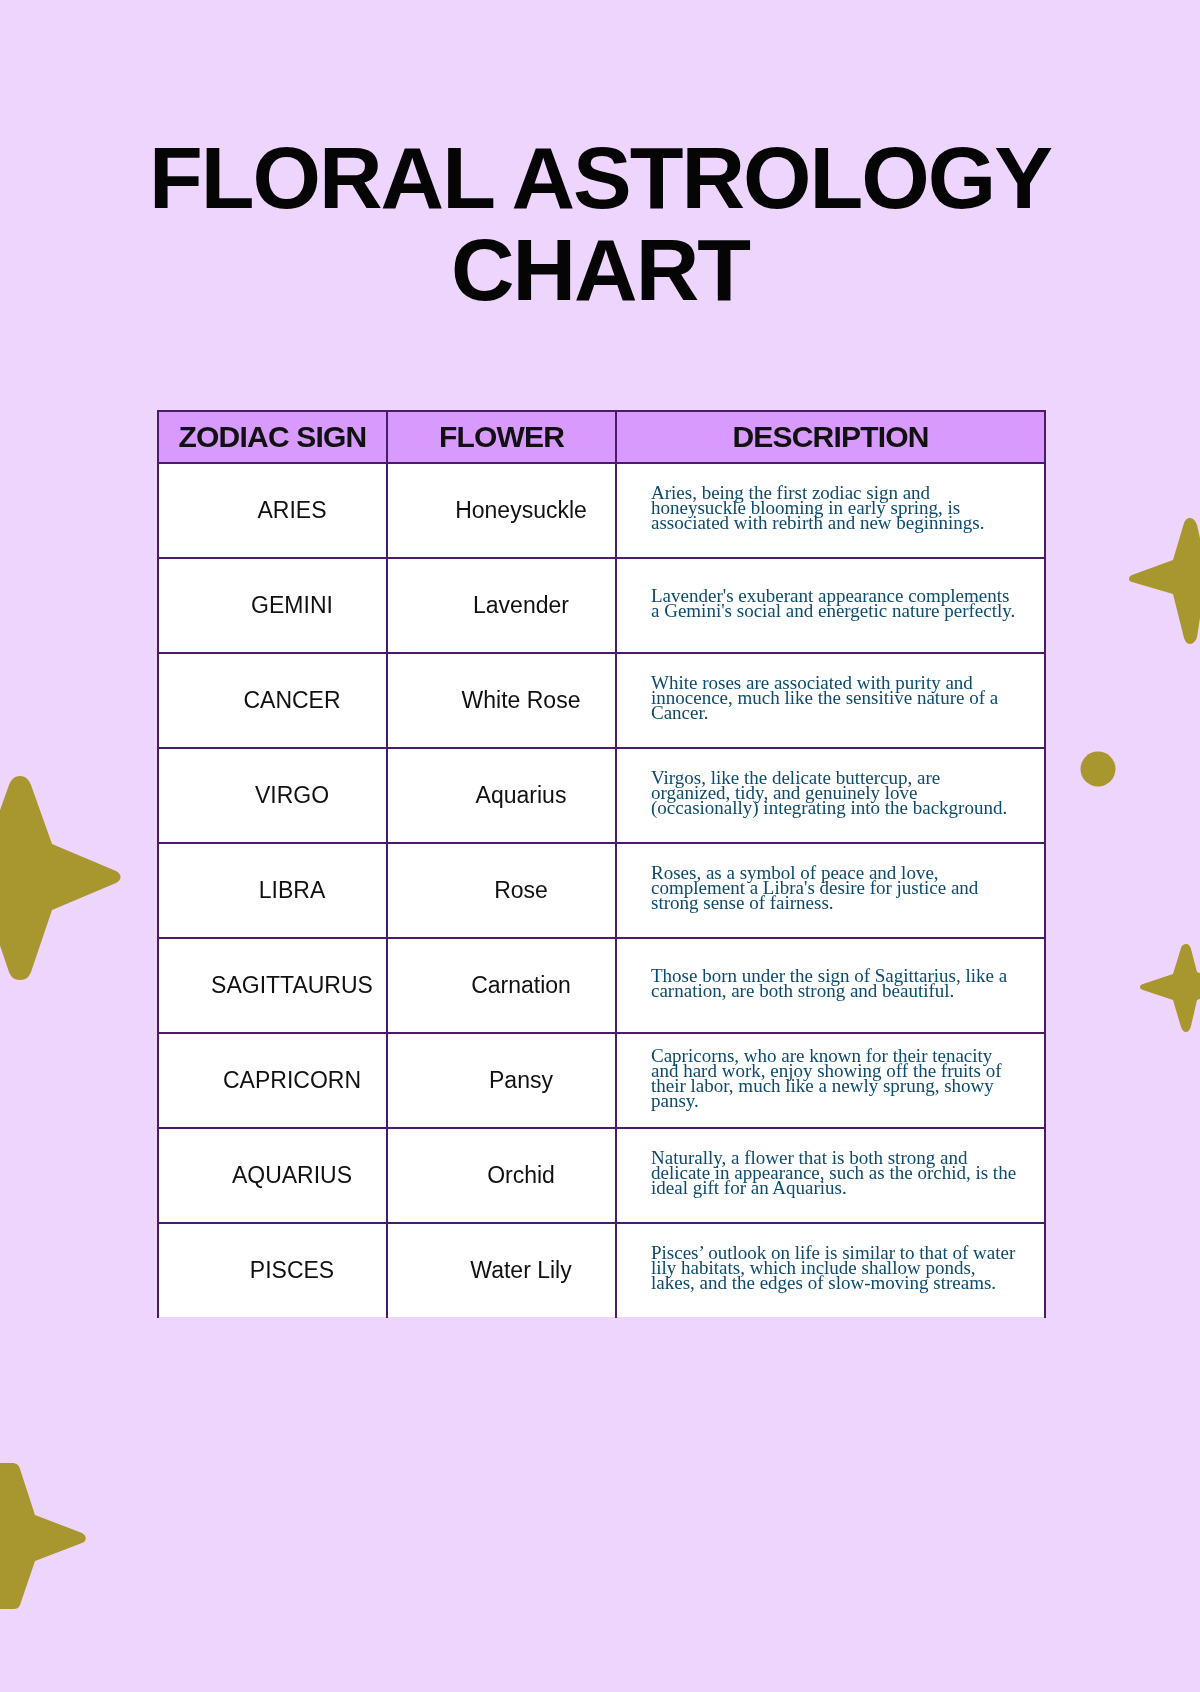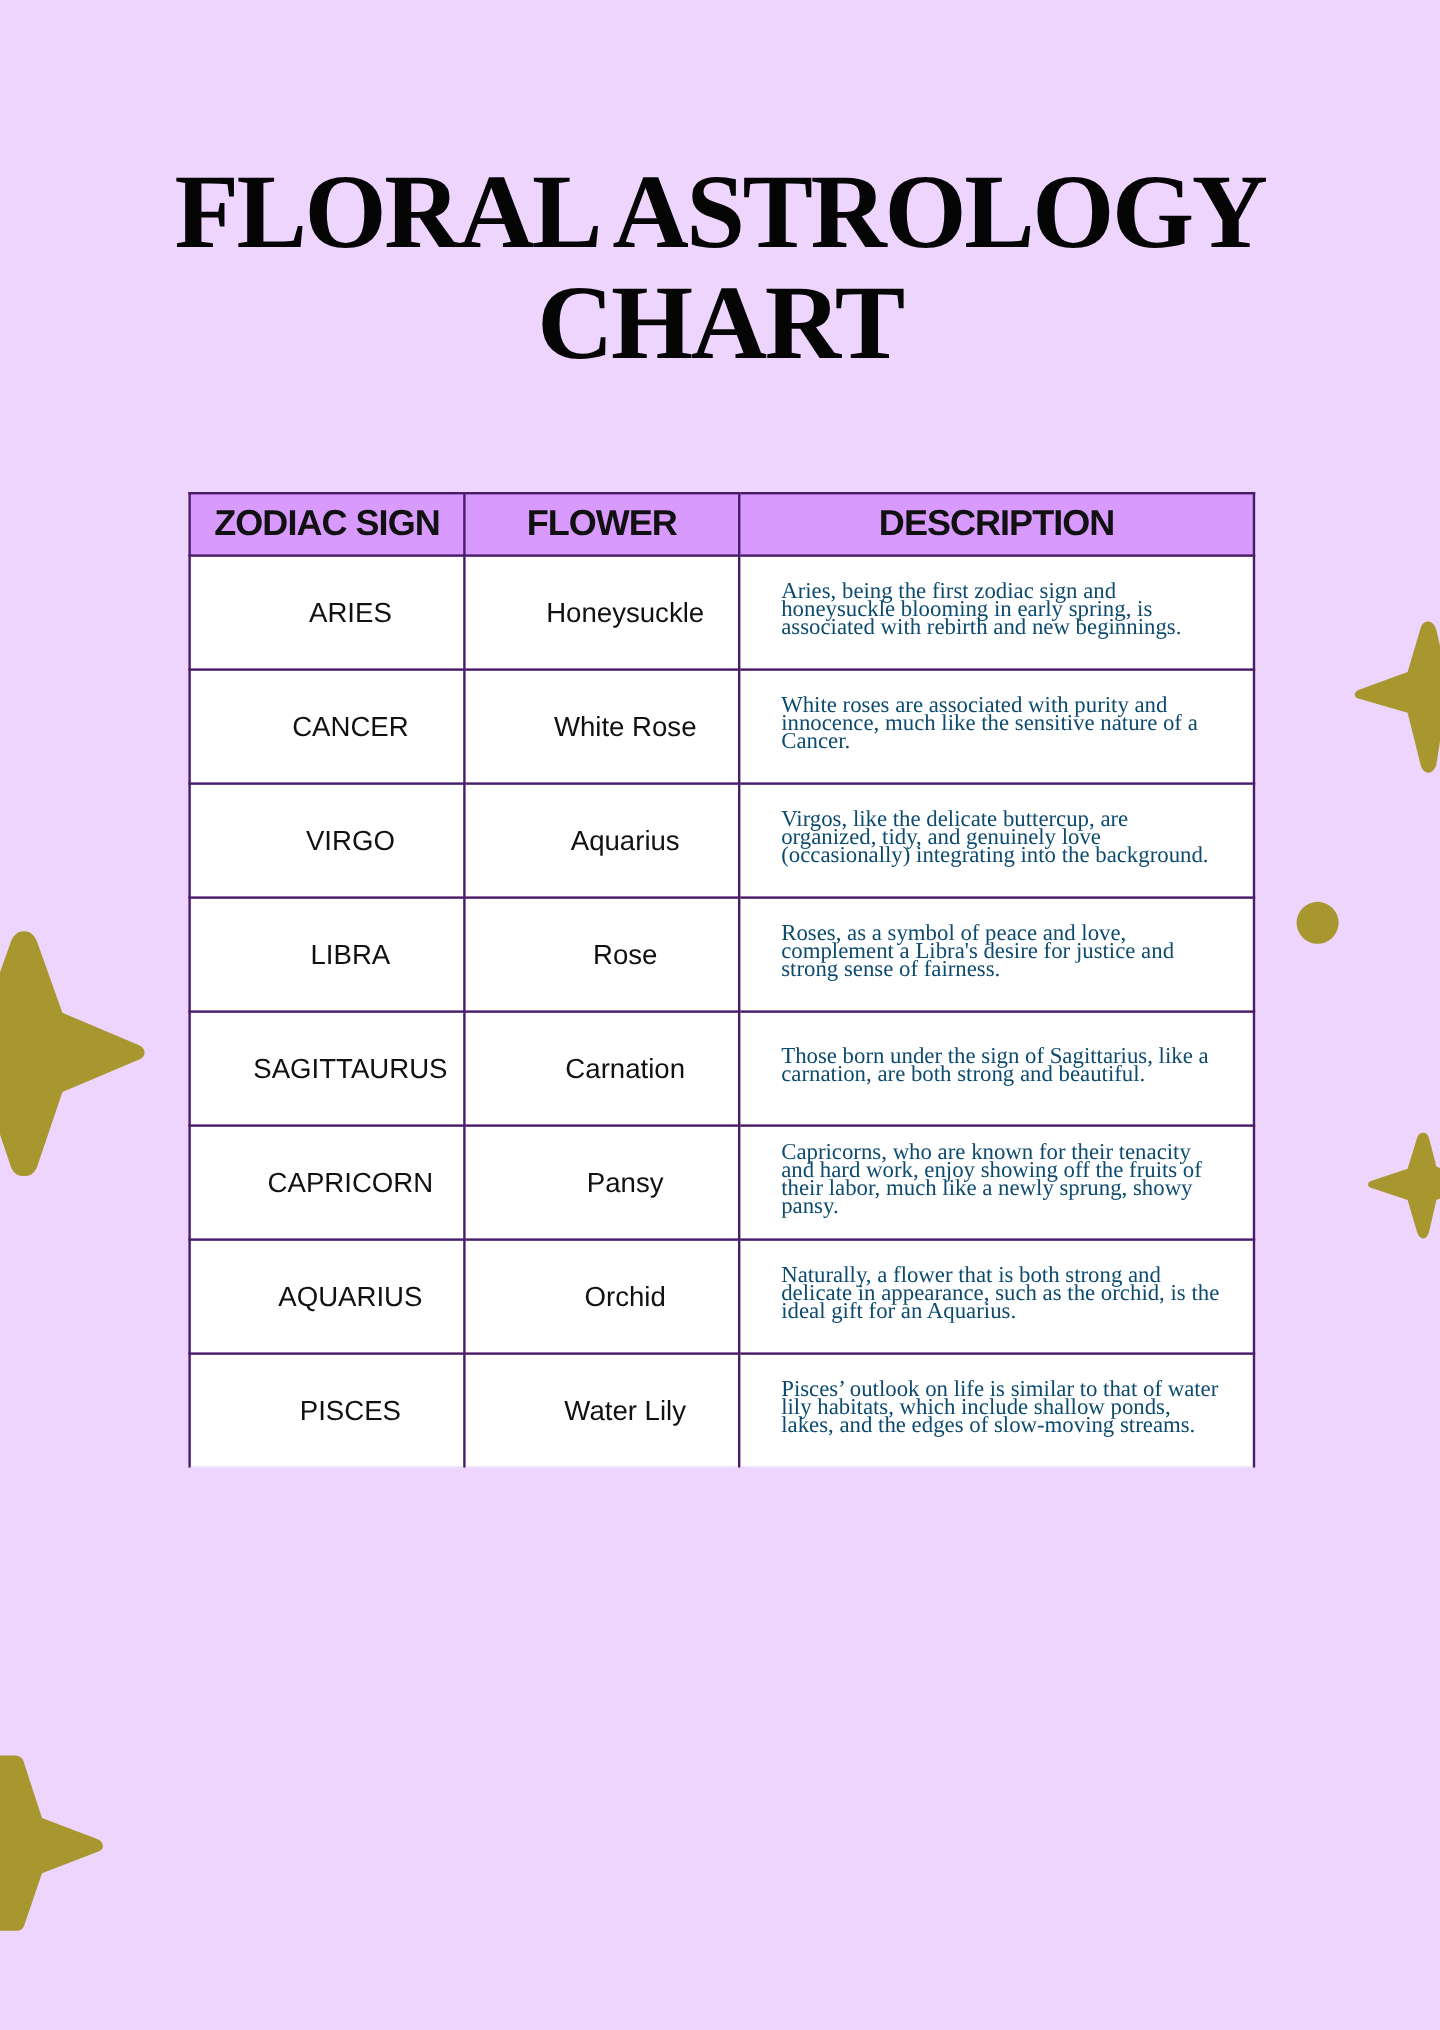--- a/index.html
+++ b/index.html
@@ -10,21 +10,21 @@
     position: relative;
     overflow: hidden;
     font-family: "Liberation Sans", "DejaVu Sans", sans-serif;
     color: #111;
   }
   .title {
     position: absolute;
     left: 0; right: 0;
     top: 132px;
     text-align: center;
-    font-family: Liberation Serif, serif;
+    font-family: Liberation Sans, sans-serif;
     font-weight: bold;
     font-size: 88px;
     line-height: 92px;
     letter-spacing: -2px;
     color: #050505;
   }
   .title div { display: block; }
   table.chart {
     position: absolute;
     left: 157px;
@@ -119,20 +119,25 @@
       <th>DESCRIPTION</th>
     </tr>
   </thead>
   <tbody>
     <tr>
       <td class="sign">ARIES</td>
       <td class="flower">Honeysuckle</td>
       <td class="desc">Aries, being the first zodiac sign and honeysuckle blooming in early spring, is associated with rebirth and new beginnings.</td>
     </tr>
     <tr>
+      <td class="sign">GEMINI</td>
+      <td class="flower">Lavender</td>
+      <td class="desc">Lavender's exuberant appearance complements a Gemini's social and energetic nature perfectly.</td>
+    </tr>
+    <tr>
       <td class="sign">CANCER</td>
       <td class="flower">White Rose</td>
       <td class="desc">White roses are associated with purity and innocence, much like the sensitive nature of a Cancer.</td>
     </tr>
     <tr>
       <td class="sign">VIRGO</td>
       <td class="flower">Aquarius</td>
       <td class="desc">Virgos, like the delicate buttercup, are organized, tidy, and genuinely love (occasionally) integrating into the background.</td>
     </tr>
     <tr>

